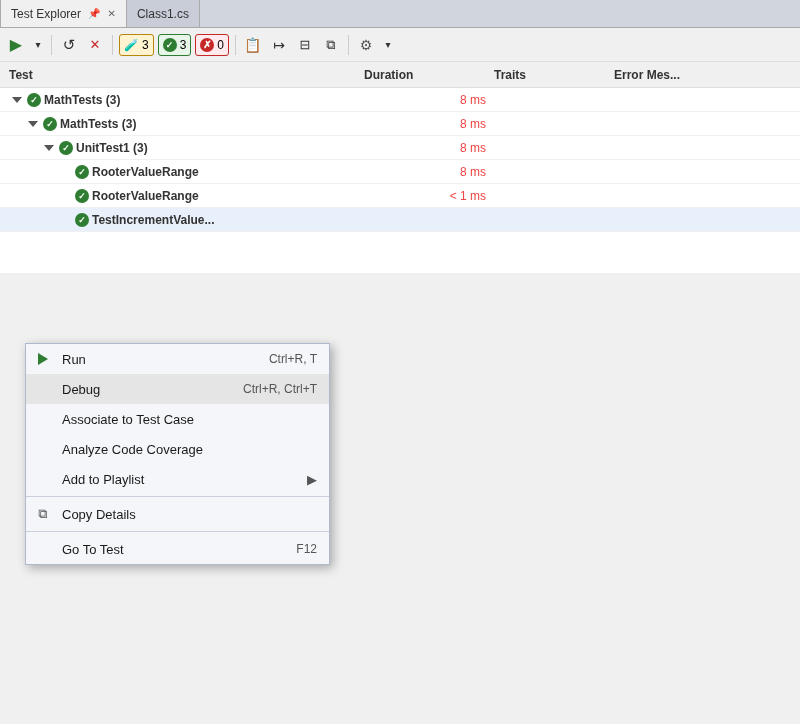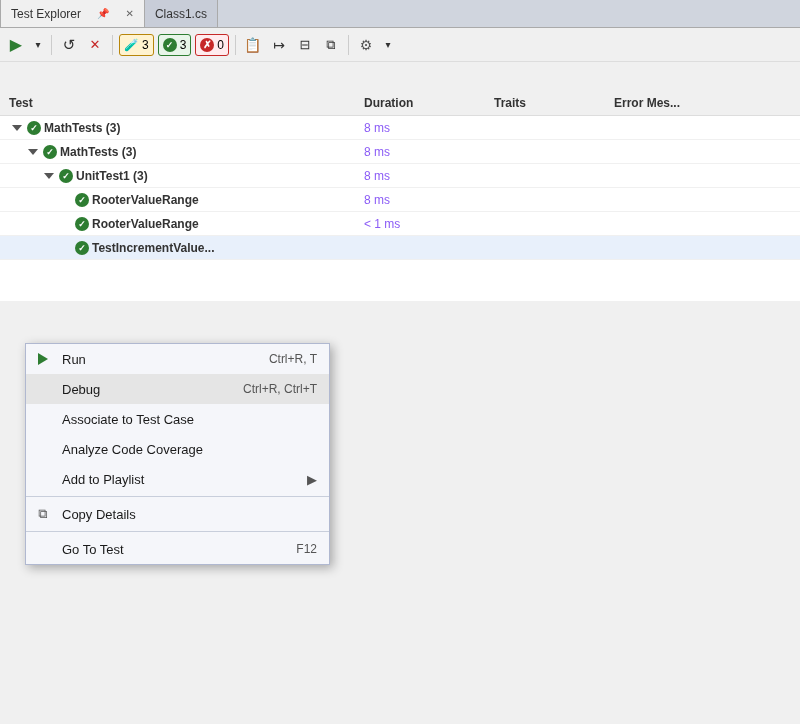--- a/index.html
+++ b/index.html
@@ -20,21 +20,21 @@
       height: 28px;
       border-bottom: 1px solid #aaa;
     }
     .tab {
       display: flex;
       align-items: center;
       padding: 0 10px;
       font-size: 12px;
       cursor: pointer;
       color: #333;
-      gap: 16px;
+      gap: 7px;
       white-space: nowrap;
     }
     .tab.active {
       background: #f0f0f0;
       border-right: 1px solid #aaa;
       border-left: 1px solid #aaa;
     }
     .tab.inactive {
       background: #c8cdd8;
       border-right: 1px solid #aaa;
@@ -111,21 +111,20 @@
     }
 
     
     .table-header {
       display: flex;
       align-items: center;
       border-bottom: 1px solid #ddd;
       background: #f0f0f0;
       height: 26px;
       padding: 0 5px;
-      margin-top: 28px;
     }
     .col-test { flex: 0 0 355px; font-weight: bold; font-size: 12px; color: #333; padding: 0 4px; }
     .col-duration { flex: 0 0 130px; font-weight: bold; font-size: 12px; color: #333; padding: 0 4px; }
     .col-traits { flex: 0 0 120px; font-weight: bold; font-size: 12px; color: #333; padding: 0 4px; }
     .col-error { flex: 1; font-weight: bold; font-size: 12px; color: #333; padding: 0 4px; }
 
     
     .test-list {
       background: #fff;
       overflow-y: auto;
@@ -143,22 +142,23 @@
       align-items: center;
       gap: 3px;
       font-size: 12px;
       color: #333;
       overflow: hidden;
       white-space: nowrap;
     }
     .test-duration {
       flex: 0 0 130px;
       font-size: 12px;
-      color: #8b5cf6;
+      color: #ef4444;
       padding: 0 4px;
+      text-align: right;
     }
     .test-traits {
       flex: 0 0 120px;
       font-size: 12px;
       color: #333;
       padding: 0 4px;
     }
     .test-error {
       flex: 1;
       font-size: 12px;

